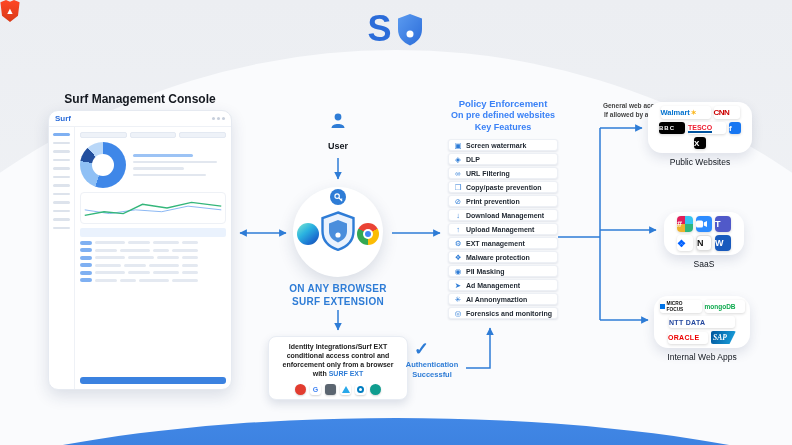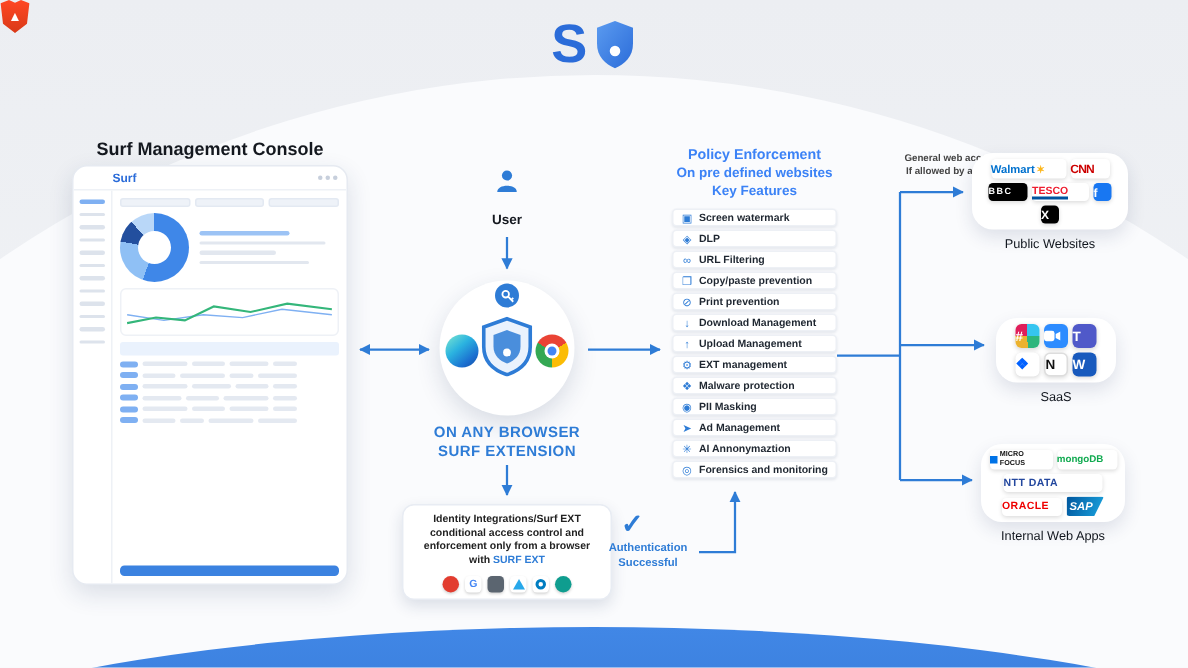--- a/index.html
+++ b/index.html
@@ -25,21 +25,21 @@
   .subtitle { position:absolute; top:52px; left:0; width:792px; text-align:center;
     font-size:21px; font-weight:700; color:#2b7de0; }
 
   
   .console-title { position:absolute; left:40px; top:92px; width:200px; text-align:center;
     font-size:12px; font-weight:700; color:#14181f; }
   .console-card { position:absolute; left:48px; top:110px; width:184px; height:280px;
     background:#fff; border-radius:10px; border:1px solid #e6eaf1;
     box-shadow:0 6px 16px rgba(30,50,90,.14); display:flex; flex-direction:column; overflow:hidden; }
   .c-top { flex:0 0 16px; display:flex; align-items:center; padding:0 6px; border-bottom:1px solid #eef1f6; }
-  .c-logo { font-size:8px; font-weight:800; color:#2b6cd9;margin-left:20px; }
+  .c-logo { font-size:8px; font-weight:800; color:#2b6cd9; }
   .c-dots { margin-left:auto; display:flex; gap:2px; }
   .c-dots i { width:3px; height:3px; border-radius:50%; background:#c7cfdc; }
   .c-body { flex:1; display:flex; min-height:0; }
   .c-side { width:26px; border-right:1px solid #eef1f6; padding:6px 4px; display:flex; flex-direction:column; gap:6px; }
   .c-side i { height:2.5px; border-radius:2px; background:#dde3ec; }
   .c-side i:first-child { background:#7fb0f2; }
   .c-main { flex:1; padding:5px; display:flex; flex-direction:column; gap:4px; min-width:0; }
   .c-stats { display:flex; gap:3px; }
   .c-stats i { flex:1; height:6px; border-radius:2px; background:#eef2f8; border:1px solid #e3e9f2; }
   .c-chartrow { display:flex; gap:7px; align-items:center; }
@@ -145,21 +145,21 @@
   .notion { color:#111; border:1px solid #ddd; }
   .word { background:#185abd; color:#fff; }
   .mf { width:42px; height:13px; gap:2px; }
   .mf i { width:5px; height:5px; background:#0073e7; display:block; }
   .mf .mftxt { display:flex; flex-direction:column; font-size:4.8px; font-weight:800; color:#111; line-height:1.1; }
   .mongo { width:40px; height:13px; font-size:6.5px; font-weight:800; color:#10aa50; }
   .ntt { width:66px; height:12px; font-size:7px; font-weight:800; color:#23479e; letter-spacing:.3px; }
   .oracle { width:40px; height:12px; font-size:7px; font-weight:900; color:#e00; letter-spacing:.3px; }
   .sap { width:25px; height:13px; background:linear-gradient(110deg,#00569d,#1ba5e0); color:#fff;
     font-size:7.5px; font-weight:800; font-style:italic; clip-path:polygon(0 0,100% 0,74% 100%,0 100%);
-    border-radius:2px; justify-content:flex-start; padding-left:2px; }
+    border-radius:2px; justify-content:flex-start; padding-left:2px;font-family:Liberation Serif, serif; }
 
   .gen-access { position:absolute; left:596px; top:101px; width:76px; text-align:center;
     font-size:6.5px; font-weight:600; color:#444; line-height:1.45; }
 
   .arrows { position:absolute; inset:0; pointer-events:none; }
 </style>
 </head>
 <body>
 
 <div class="stage">

